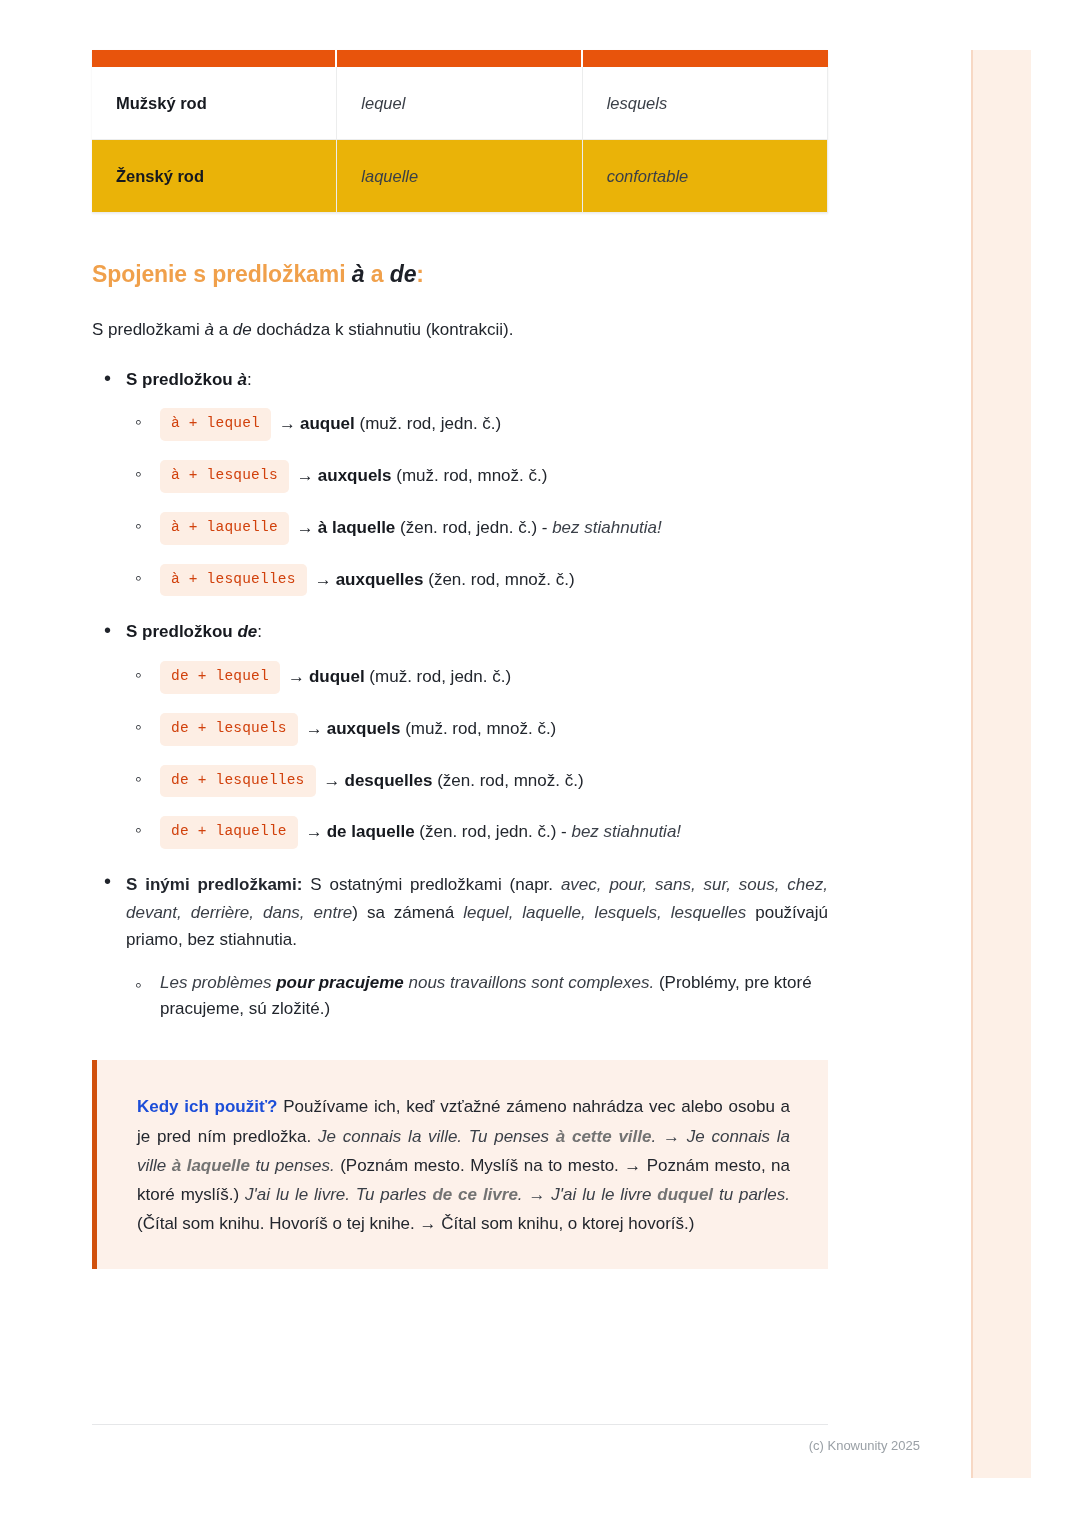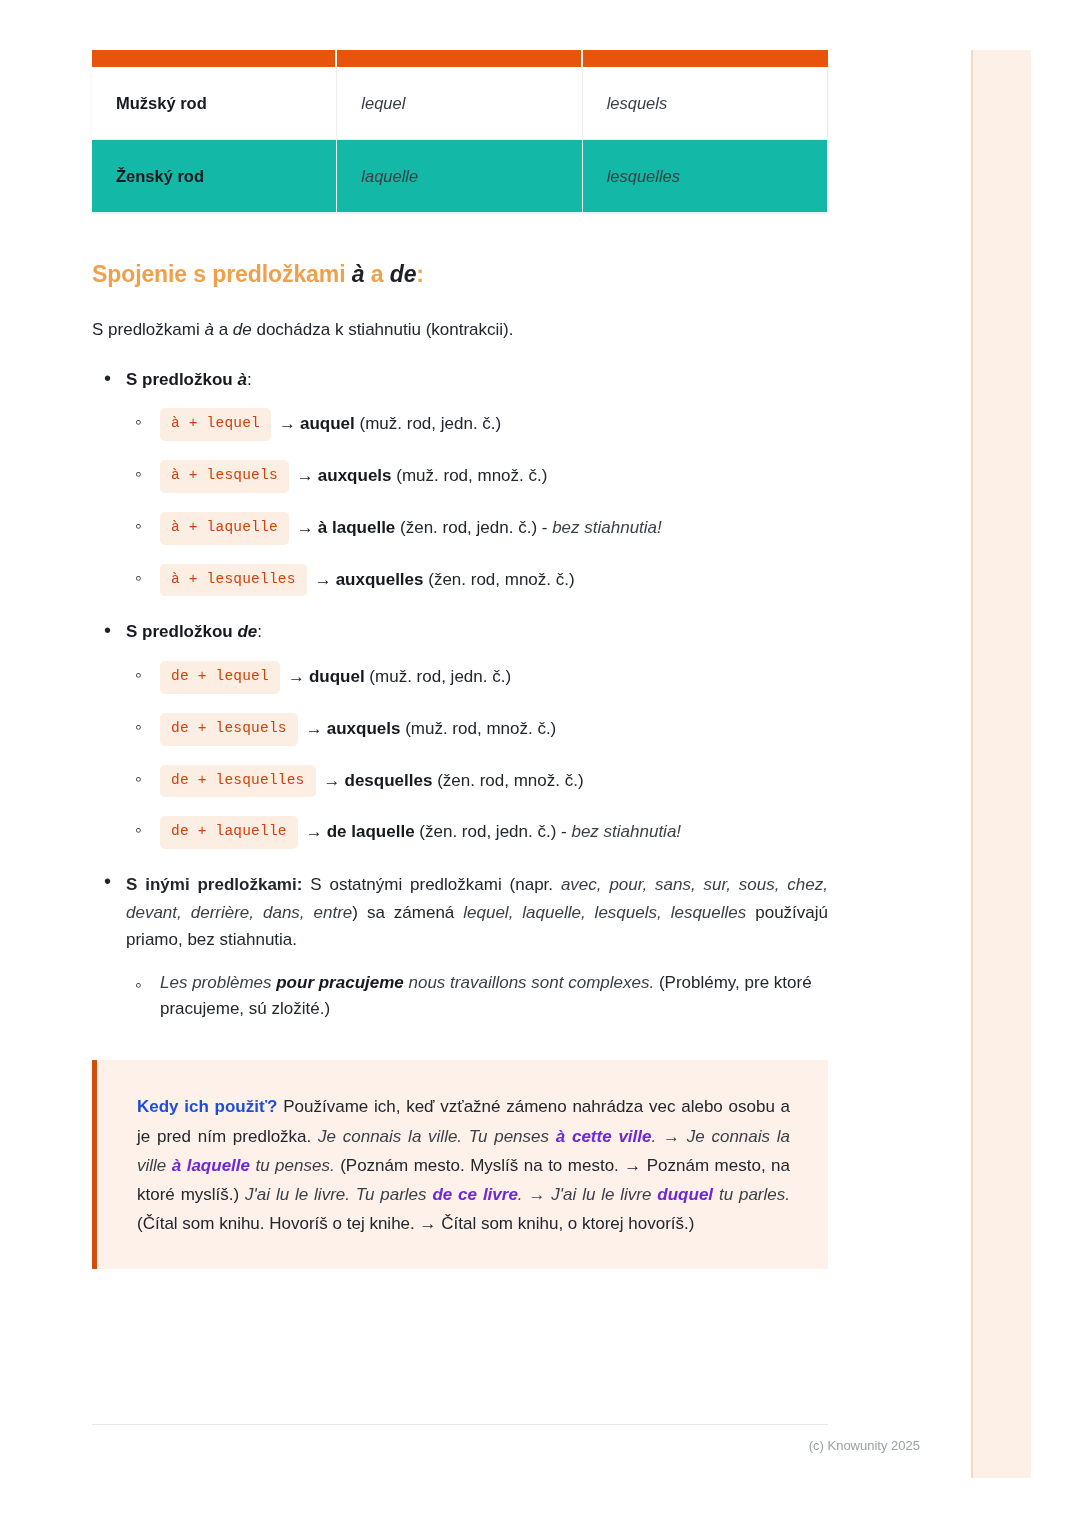--- a/index.html
+++ b/index.html
@@ -69,21 +69,21 @@
     border-right: 1px solid #eceded;
     border-bottom: 1px solid #eceded;
     padding: 20px 24px;
     font-size: 16.5px;
     line-height: 1.35;
     vertical-align: middle;
     height: 32px;
   }
   table.decl-table td:last-child { border-right: 1px solid #eceded; }
   table.decl-table tbody tr:nth-child(1) td { background: #ffffff; }
-  table.decl-table tbody tr:nth-child(2) td { background: #14b8a6; }
+  table.decl-table tbody tr:nth-child(2) td { background: #eab308; }
   table.decl-table td.rowhead {
     font-weight: bold;
     color: #16191f;
     width: 218px;
   }
   table.decl-table td.form {
     font-style: italic;
     color: #3a3f47;
   }
   table.decl-table td:nth-child(2) { width: 268px; }
@@ -204,21 +204,21 @@
   }
   .callout p {
     margin: 0;
     font-size: 17px;
     line-height: 1.72;
     text-align: justify;
     color: #22262d;
   }
   .callout b { color: #1d4ed8; }
   .callout i { color: #3a3f47; }
-  .callout .bi { font-style: italic; font-weight: bold; color: #6d28d9; }
+  .callout .bi { font-style: italic; font-weight: bold; color: #737373; }
 
   
   .divider {
     position: absolute;
     left: 92px;
     top: 1424px;
     width: 736px;
     height: 1px;
     background: #e6e7e9;
   }
@@ -251,21 +251,21 @@
       </thead>
       <tbody>
         <tr>
           <td class="rowhead">Mužský rod</td>
           <td class="form">lequel</td>
           <td class="form">lesquels</td>
         </tr>
         <tr>
           <td class="rowhead">Ženský rod</td>
           <td class="form">laquelle</td>
-          <td class="form">lesquelles</td>
+          <td class="form">confortable</td>
         </tr>
       </tbody>
     </table>
 
     <h2 class="section-title"><span class="plain">Spojenie s predložkami </span><span class="fr">à</span><span class="plain"> a </span><span class="fr">de</span><span class="plain">:</span></h2>
 
     <p class="lead"><span>S predložkami </span><i>à</i><span> a </span><i>de</i><span> dochádza k stiahnutiu (kontrakcii).</span></p>
 
     <ul class="lvl1">
 

